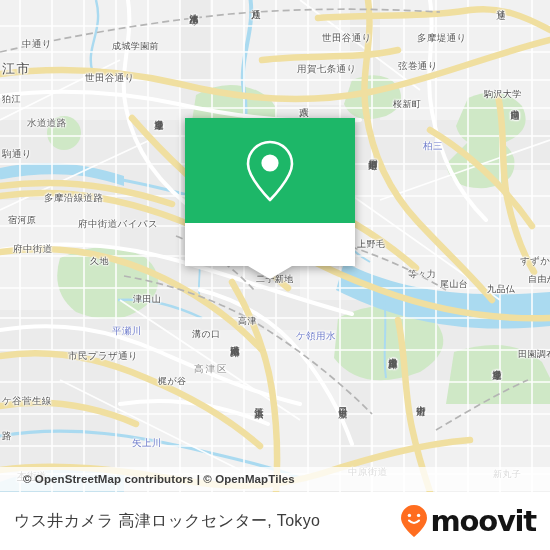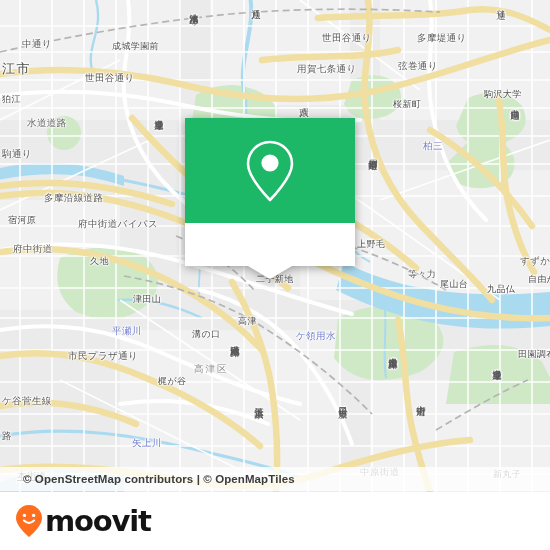--- a/index.html
+++ b/index.html
@@ -210,21 +210,21 @@
         <div class="lbl" style="left: 2px; top: 395px;">ケ谷菅生線</div>
         <div class="lbl water" style="left: 132px; top: 437px;">矢上川</div>
         <div class="lbl vert" style="left: 252px; top: 400px;">第三京浜道</div>
         <div class="lbl" style="left: 2px; top: 430px;">路</div>
         <div class="lbl" style="left: 17px; top: 470px; text-decoration: underline;">本街道</div>
         <div class="lbl water" style="left: 296px; top: 330px;">ケ領用水</div>
         <div class="lbl vert" style="left: 386px; top: 350px;">多摩沿線道路</div>
         <div class="lbl vert" style="left: 490px; top: 362px;">多摩堤通り</div>
         <div class="lbl vert" style="left: 414px; top: 398px;">府中街道</div>
         <div class="lbl vert" style="left: 336px; top: 400px;">子母口新道</div>
-        <div class="lbl" style="left: 360px; top: 466px;">中原街道</div>
+        <div class="lbl" style="left: 348px; top: 466px;">中原街道</div>
         <div class="lbl sta" style="left: 493px; top: 468px;">新丸子</div>
         <div class="lbl sta" style="left: 518px; top: 348px;">田園調布</div>
         <div class="lbl sta" style="left: 487px; top: 283px;">九品仏</div>
       </div>
 
     <div class="attrib">
       <span>© OpenStreetMap contributors | © OpenMapTiles</span>
     </div>
   </div>
 
@@ -234,20 +234,21 @@
       <svg width="52" height="66" viewBox="0 0 52 66">
         <path d="M26 4 C13.8 4 4 13.8 4 26 C4 40 26 62 26 62 C26 62 48 40 48 26 C48 13.8 38.2 4 26 4 Z" fill="none" stroke="#ffffff" stroke-width="2.6" stroke-linejoin="round"></path>
         <circle cx="26" cy="25" r="8.6" fill="#ffffff"></circle>
       </svg>
     </div>
     <div class="card-white"></div>
     <div class="card-notch"></div>
   </div>
 
   <div class="footer">
+    <div class="footer-title">ウス井カメラ 高津ロックセンター, Tokyo</div>
     <div class="brand">
       <svg width="30" height="34" viewBox="0 0 30 34">
         <path d="M15 1 C7.8 1 2 6.8 2 14 C2 22.5 15 33 15 33 C15 33 28 22.5 28 14 C28 6.8 22.2 1 15 1 Z" fill="#ff6d1f"></path>
         <circle cx="10.4" cy="11.4" r="1.7" fill="#ffffff"></circle>
         <circle cx="19.6" cy="11.4" r="1.7" fill="#ffffff"></circle>
         <path d="M10 16.6 Q15 21.4 20 16.6" fill="none" stroke="#ffffff" stroke-width="2.1" stroke-linecap="round"></path>
       </svg>
       <div class="brand-word">moovit</div>
     </div>
   </div>

